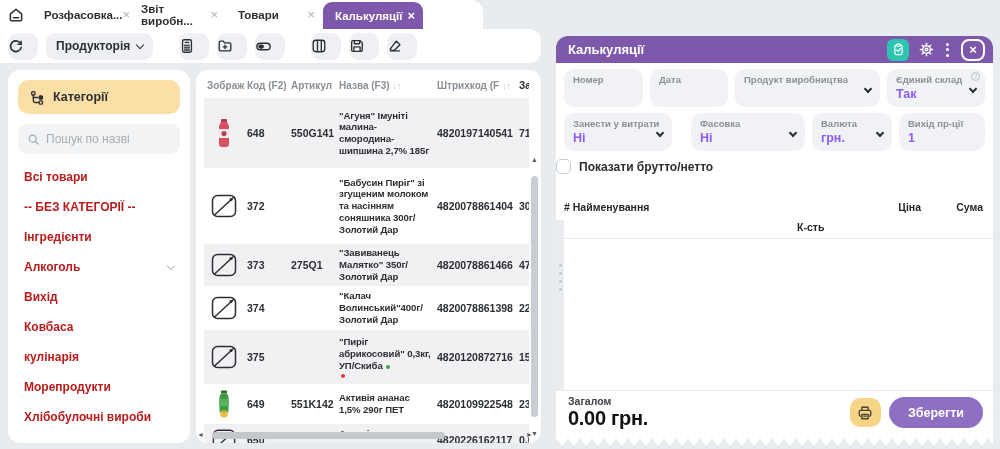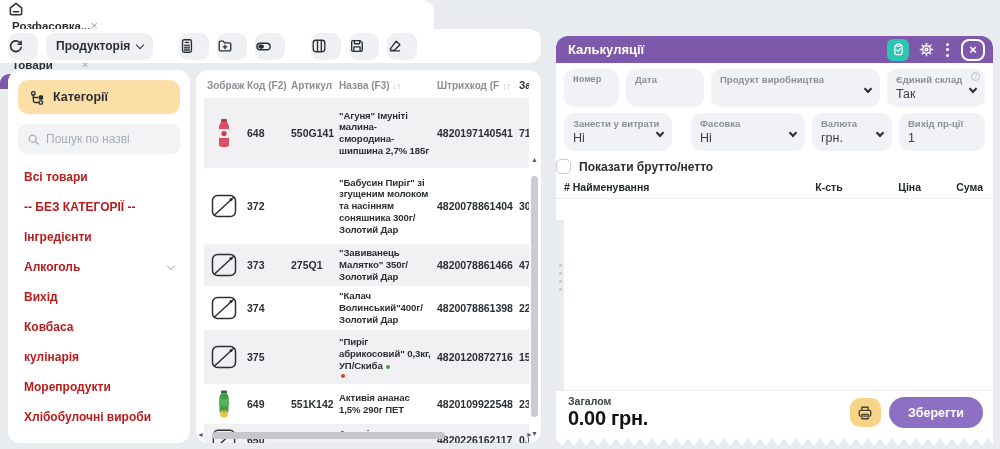--- a/index.html
+++ b/index.html
@@ -1,21 +1,21 @@
 <!DOCTYPE html>
 <html><head>
 <meta charset="utf-8">
 <style>
   * { margin:0; padding:0; box-sizing:border-box; }
   html,body { width:1000px; height:449px; overflow:hidden; }
   body { font-family:"Liberation Sans","DejaVu Sans",sans-serif; background:#e9ecef; position:relative; color:#2b2f33; }
   svg { display:block; }
 
   
-  .tabbar { position:absolute; left:0; top:0; width:434px; height:29px; background:#fff; border-radius:0 12px 0 0; display:flex; align-items:stretch;flex-direction:column; }
+  .tabbar { position:absolute; left:0; top:0; width:483px; height:29px; background:#fff; border-radius:0 12px 0 0; display:flex; align-items:stretch; }
   .home-btn { width:32px; display:flex; align-items:center; justify-content:center; cursor:pointer; }
   .tab { width:97px; display:flex; align-items:center; padding:0 8px 0 12px; font-size:11.5px; font-weight:600; color:#2b2f33; cursor:pointer; }
   .tab .x { margin-left:auto; color:#a9afb6; font-size:13px; font-weight:400; }
   .tab.active { background:#7e58ab; color:#fff; border-radius:9px 9px 0 0; margin-top:2px; width:100px; }
   .tab.active .x { color:#fff; font-weight:700; }
 
   
   .toolbar { position:absolute; left:0; top:29px; width:541px; height:34px; background:#fff; border-radius:0 12px 12px 0; display:flex; align-items:center; gap:8px; padding:0 8px; }
   .tbtn { height:27px; min-width:30px; background:#eef0f3; border-radius:9px; display:flex; align-items:center; justify-content:flex-start; cursor:pointer; }
   .tbtn.round { width:30px; }
@@ -64,29 +64,29 @@
   .rhead { height:27px; background:#7e58ab; border-radius:12px 12px 0 0; display:flex; align-items:center; padding:0 8px 0 12px; }
   .rtitle { color:#fff; font-size:13px; font-weight:700; }
   .ricons { margin-left:auto; display:flex; align-items:center; gap:10px; }
   .teal-btn { width:22px; height:22px; background:#2cc5b2; border-radius:6px; display:flex; align-items:center; justify-content:center; cursor:pointer; }
   .kebab { display:flex; flex-direction:column; gap:2.5px; cursor:pointer; padding:2px; }
   .kebab i { width:3px; height:3px; border-radius:50%; background:#fff; }
   .close-btn { width:24px; height:22px; border:2px solid #fff; border-radius:8px; color:#fff; font-size:13px; font-weight:700; display:flex; align-items:center; justify-content:center; cursor:pointer; }
   .formrow { display:flex; gap:7px; padding:6px 8px 0 8px; }
   .field { background:#f1f2f5; border-radius:10px; padding:5px 9px; position:relative; height:38px; cursor:pointer; }
   .flabel { font-size:9.5px; font-weight:600; color:#8b9097; white-space:nowrap; }
-  .fvalue { font-size:12.5px; font-weight:400; color:#404040; margin-top:2px; }
+  .fvalue { font-size:12.5px; font-weight:700; color:#8b5cf6; margin-top:2px; }
   .fchev { position:absolute; right:9px; top:17px; width:6px; height:6px; border-right:2px solid #2b2f33; border-bottom:2px solid #2b2f33; transform:rotate(45deg); }
   .qmark { position:absolute; right:5px; top:3px; width:9px; height:9px; border:1px solid #b8bec5; border-radius:50%; font-size:6.5px; color:#b8bec5; display:flex; align-items:center; justify-content:center; }
   .chkrow { display:flex; align-items:center; gap:8px; padding:8px 8px 0 0; cursor:pointer; }
   .chk { width:15px; height:15px; border:1.5px solid #c7ccd1; border-radius:5px; background:#fff; }
   .chklabel { font-size:12px; font-weight:700; }
   .itemshead { display:flex; align-items:center; padding:7px 10px 5px 8px; border-bottom:1px solid #e8eaed; font-size:10.5px; font-weight:800; color:#24282c; }
   .ih-name { flex:1; }
-  .ih-qty { width:64px; text-align:center; }
+  .ih-qty { width:64px; text-align:left;margin-top:40px; }
   .ih-price { width:60px; text-align:right; }
   .ih-sum { width:62px; text-align:right; }
   .listarea { position:absolute; left:0; right:0; top:176px; bottom:48px; }
   .rail { position:absolute; left:0; top:8px; bottom:0; width:8px; background:#e9edf0; }
   .rail i { display:block; width:3px; height:3px; border-radius:50%; background:#c2c9cf; margin:5px auto 0 auto; }
   .rail i:first-child { margin-top:44px; }
   .rfoot { position:absolute; left:0; right:0; bottom:0; height:48px; border-top:1px solid #e8eaed; display:flex; align-items:center; padding:0 10px 4px 12px; }
   .total-label { font-size:10.5px; font-weight:700; color:#3c4146; }
   .total-value { font-size:20px; font-weight:800; color:#101214; letter-spacing:-0.3px; }
   .print-btn { margin-left:auto; width:31px; height:29px; background:#f6d488; border-radius:10px; display:flex; align-items:center; justify-content:center; cursor:pointer; }
@@ -430,21 +430,21 @@
           <i></i>
           <i></i>
         </div>
       <div class="close-btn">
           <span>×</span>
         </div>
     </div>
   </div>
 
   <div class="formrow">
-    <div class="field" style="width:55px;font-family:Liberation Mono, monospace;">
+    <div class="field" style="width:79px;">
       <div class="flabel">Номер</div>
     </div>
     <div class="field" style="width:78px;">
       <div class="flabel">Дата</div>
     </div>
     <div class="field" style="flex:1;">
       <div class="flabel">Продукт виробництва</div>
       <span class="fchev"></span>
     </div>
     <div class="field" style="width:98px;">

